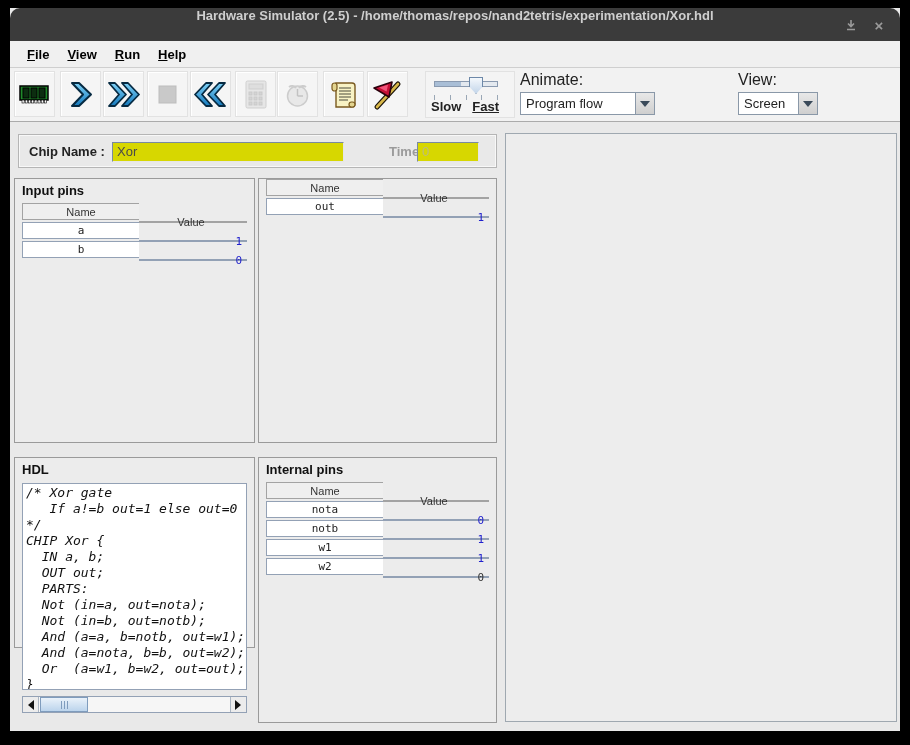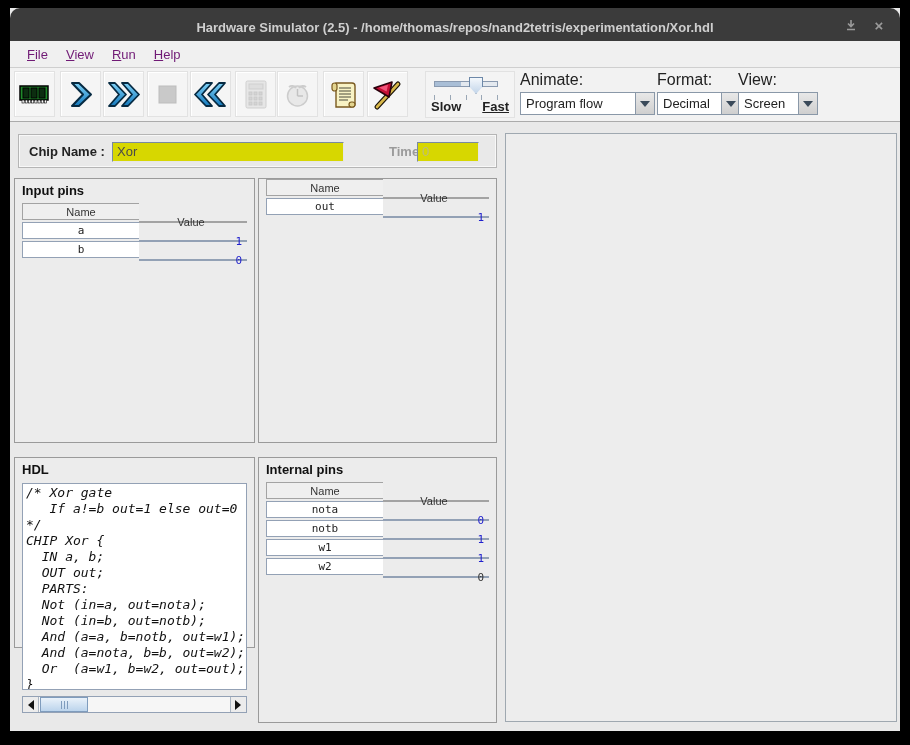--- a/index.html
+++ b/index.html
@@ -3,31 +3,31 @@
 <meta charset="utf-8">
 <style>
   * { margin:0; padding:0; box-sizing:border-box; }
   html,body { width:910px; height:745px; }
   body { background:#000; font-family:"Liberation Sans", sans-serif; position:relative; overflow:hidden; }
 
   .window { position:absolute; left:10px; top:8px; width:890px; height:723px; background:#e9e9e9; }
 
   
   .titlebar { position:absolute; left:0; top:0; width:100%; height:38px; background:#3b3b3b;
-              border-radius:10px 10px 0 0; display:flex; align-items:center; justify-content:center; }
+              border-radius:10px 10px 0 0; display:flex; justify-content:center; }
   .titlebar .title { color:#cfcfcf; font-weight:bold; font-size:13px; }
   .tb-btn { position:absolute; top:7px; width:22px; height:20px; display:flex; align-items:center;
             justify-content:center; color:#9a9a9a; cursor:default; }
   .tb-btn.min { right:38px; }
   .tb-btn.close { right:10px; font-size:15px; font-weight:bold; }
 
   
   .menubar { position:absolute; left:0; top:33px; width:100%; height:27px; background:#f0f0f0;
              border-bottom:1px solid #cfcfcf; display:flex; align-items:center; padding-left:8px; }
-  .menu-item { font-size:13px; font-weight:400; color:#701a75; padding:4px 9px; }
+  .menu-item { font-size:13px; font-weight:700; color:#000000; padding:4px 9px; }
   .menu-item u { text-decoration:underline; }
 
   
   .toolbar { position:absolute; left:0; top:60px; width:100%; height:54px; background:#f2f2f2;
              border-bottom:1px solid #ababab; }
   .tbtn { position:absolute; top:3px; width:41px; height:46px; background:#f5f5f5;
           border:1px solid #e2e2e2; box-shadow:inset 1px 1px 0 #fff; display:flex;
           align-items:center; justify-content:center; }
   .tbtn svg { width:33px; height:33px; }
 
@@ -35,21 +35,21 @@
                   background:#f4f4f4; border:1px solid #e2e2e2; }
   .slider-track { position:absolute; left:8px; top:9px; width:64px; height:6px;
                   border:1px solid #8a9ab0; background:linear-gradient(90deg,#a9bed6 0 42%,#e4e9ef 42%); }
   .slider-thumb { position:absolute; left:34px; top:3px; width:14px; height:17px;
                   background:linear-gradient(180deg,#f4f8fc,#c4d6ea); border:1px solid #6d88a8;
                   clip-path:polygon(0 0,100% 0,100% 55%,50% 100%,0 55%); }
   .slider-ticks { position:absolute; left:8px; top:23px; width:64px; height:6px; display:flex;
                   justify-content:space-between; }
   .slider-ticks i { width:1px; height:5px; background:#9aa7b5; }
   .slider-label { position:absolute; bottom:3px; font-size:13px; font-weight:bold; color:#222; }
-  .slider-label.left { left:5px; } .slider-label.right { right:5px;text-decoration:underline; }
+  .slider-label.left { left:5px; } .slider-label.right { right:15px;text-decoration:underline; }
 
   .combo-group { position:absolute; top:3px; }
   .combo-label { font-size:16px; color:#222; margin-bottom:3px; }
   .combo { height:23px; background:#fff; border:1px solid #8a98a8; display:flex; align-items:stretch; }
   .combo-value { flex:1; font-size:13px; color:#222; padding:3px 0 0 5px; white-space:nowrap; overflow:hidden; }
   .combo-arrow { width:19px; background:linear-gradient(180deg,#e8e8e8,#cfcfcf); border-left:1px solid #8a98a8;
                  display:flex; align-items:center; justify-content:center; }
   .combo-arrow i { width:0; height:0; border:5px solid transparent; border-top:6px solid #3a4a5a; margin-top:5px; }
 
   
@@ -258,29 +258,20 @@
     <div class="combo-group" style="left:510px; width:135px;">
       <div class="combo-label">Animate:</div>
       <div class="combo">
         <span class="combo-value">Program flow</span>
         <span class="combo-arrow">
             <i></i>
           </span>
       </div>
     </div>
 
-    <div class="combo-group" style="left:647px; width:84px;">
-      <div class="combo-label">Format:</div>
-      <div class="combo">
-        <span class="combo-value">Decimal</span>
-        <span class="combo-arrow">
-            <i></i>
-          </span>
-      </div>
-    </div>
 
     <div class="combo-group" style="left:728px; width:80px;">
       <div class="combo-label">View:</div>
       <div class="combo">
         <span class="combo-value">Screen</span>
         <span class="combo-arrow">
             <i></i>
           </span>
       </div>
     </div>

